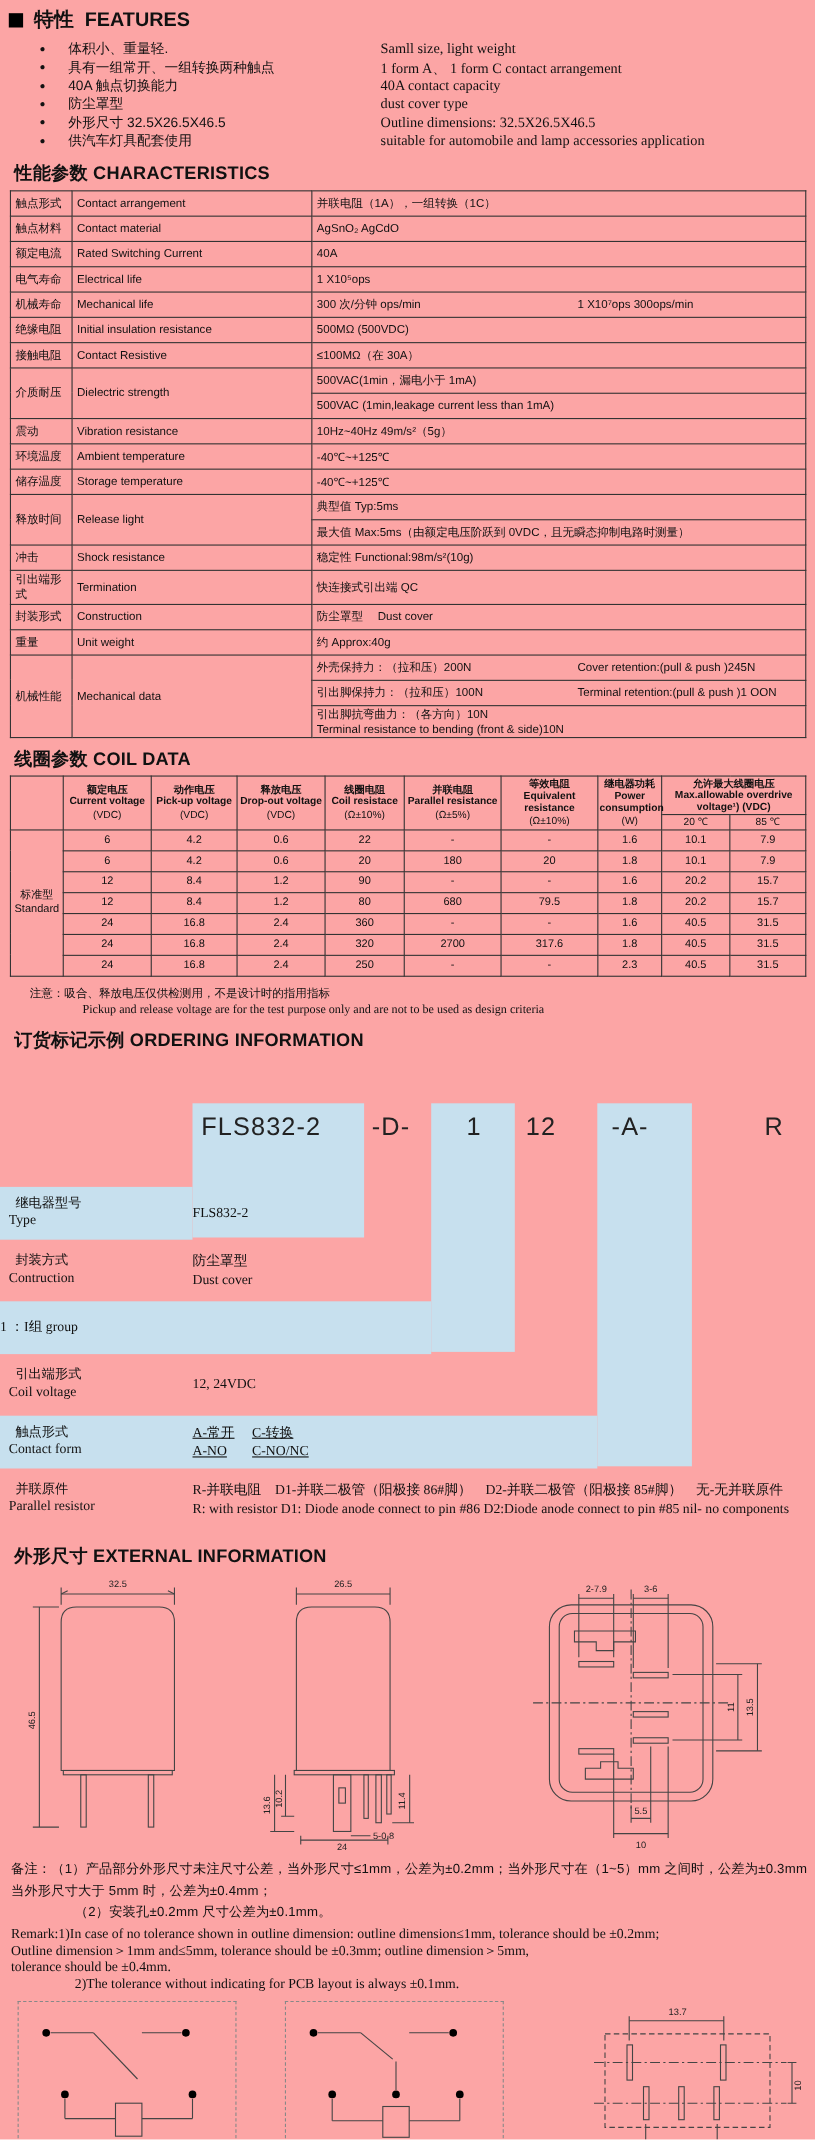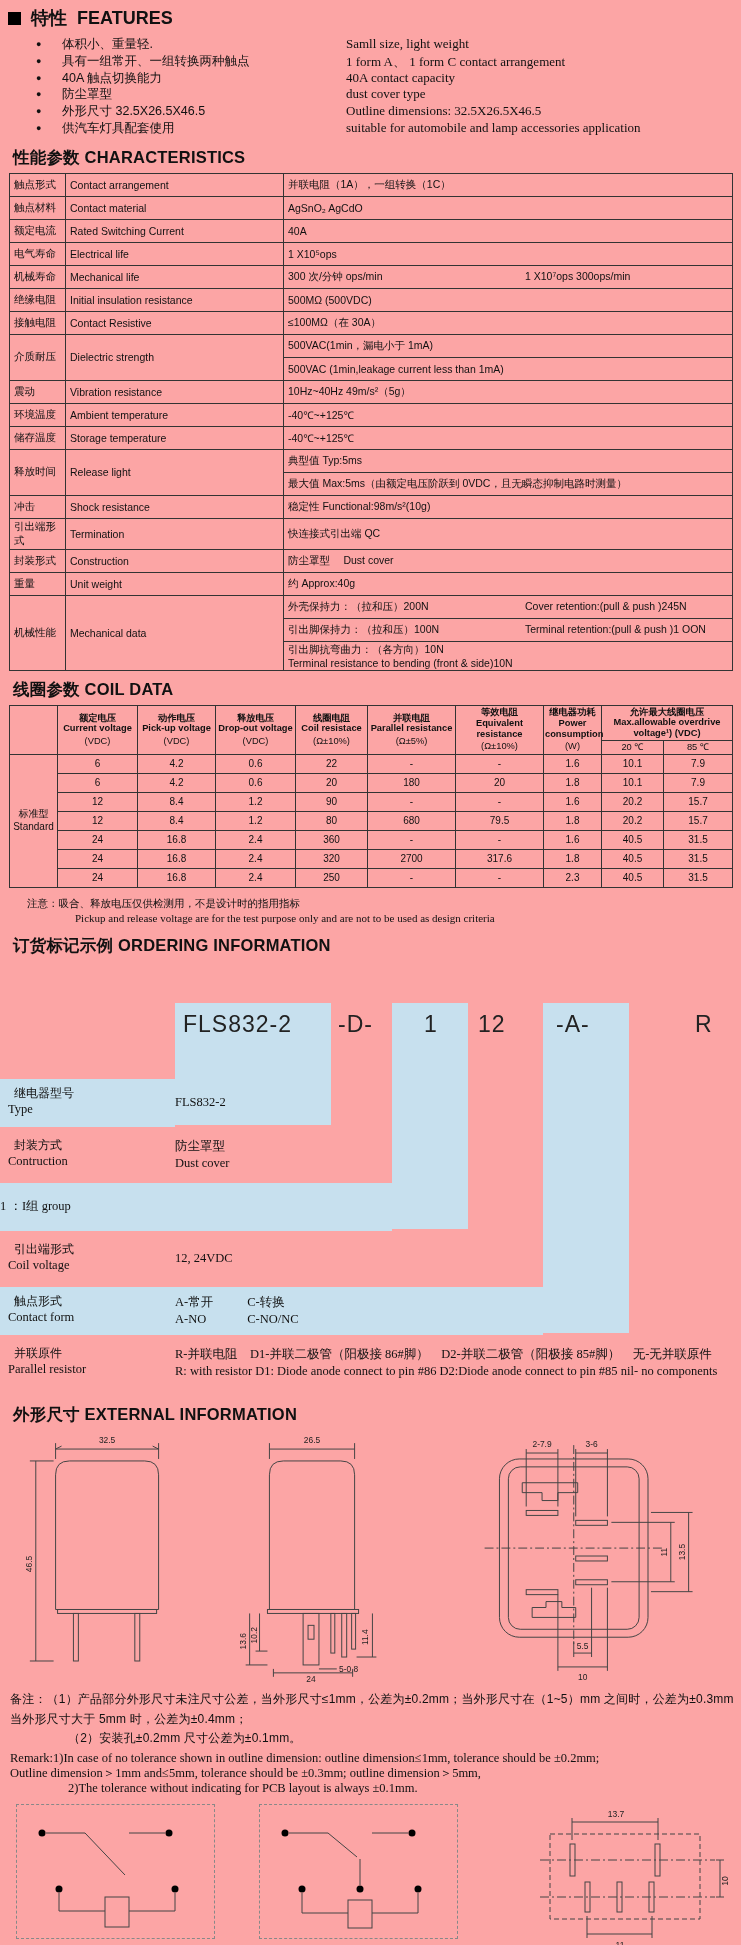--- a/index.html
+++ b/index.html
@@ -45,21 +45,21 @@
   .code-part{position:absolute;top:0;font-size:23px;letter-spacing:1px;color:#222;}
   #ord-rows{position:absolute;top:120px;left:0;right:0;z-index:1;}
   .ord-row{position:relative;height:44px;margin-bottom:8px;display:flex;}
   .ord-row-bg{position:absolute;left:0;top:-2px;bottom:-2px;background:var(--hl,#c7e0ee);z-index:0;}
   .ord-label{position:relative;z-index:1;width:175px;padding:4px 0 0 14px;box-sizing:border-box;}
   .ord-zh{font-size:12px;}
   .ord-en{font-size:12.5px;font-family:"Liberation Serif",serif;margin-left:-6px;}
   .ord-desc{position:relative;z-index:1;flex:1;display:flex;flex-direction:column;justify-content:center;
             font-family:"Liberation Serif",serif;font-size:12.5px;}
   .ord-desc-line{white-space:nowrap;line-height:1.35;}
-  .ord-cols{display:flex;gap:34px;}
+  .ord-cols{display:flex;gap:16px;text-decoration:underline;}
   .ord-col .ord-desc-line{line-height:1.35;}
   
   .drawings{display:flex;justify-content:space-between;padding:0 14px;height:258px;}
   svg text{font-family:"Liberation Sans",sans-serif;fill:#222;}
   .dimtxt{font-size:8.5px;}
   .draw line,.draw path,.draw rect{stroke:#444;fill:none;}
   
   .remarks{margin:4px 0 0 10px;font-size:12px;line-height:1.32;}
   .rk-zh{letter-spacing:.2px;margin-bottom:4px;}
   .rk-zh.ind{margin-left:58px;}
@@ -528,20 +528,21 @@
       <text class="dimtxt" x="139" y="251" text-anchor="middle">10</text>
     </svg>
   </div>
 
   <div class="remarks">
     <div class="rk-zh">备注：（1）产品部分外形尺寸未注尺寸公差，当外形尺寸≤1mm，公差为±0.2mm；当外形尺寸在（1~5）mm 之间时，公差为±0.3mm</div>
     <div class="rk-zh">当外形尺寸大于 5mm 时，公差为±0.4mm；</div>
     <div class="rk-zh ind">（2）安装孔±0.2mm 尺寸公差为±0.1mm。</div>
     <div class="rk-en">Remark:1)In case of no tolerance shown in outline dimension: outline dimension≤1mm, tolerance should be ±0.2mm;</div>
     <div class="rk-en">Outline dimension＞1mm and≤5mm, tolerance should be ±0.3mm; outline dimension＞5mm,</div>
+    <div class="rk-en">tolerance should be ±0.4mm.</div>
     <div class="rk-en ind">2)The tolerance without indicating for PCB layout is always ±0.1mm.</div>
   </div>
 
   <div class="schematics">
     <div class="circ-wrap">
       <div class="circ-box">
         <svg class="draw" width="197" height="133" viewBox="0 0 197 133">
           <circle cx="25" cy="28" r="3.5"></circle>
             <line x1="29" y1="28" x2="68" y2="28"></line>
           <line x1="68" y1="28" x2="108" y2="70"></line>

